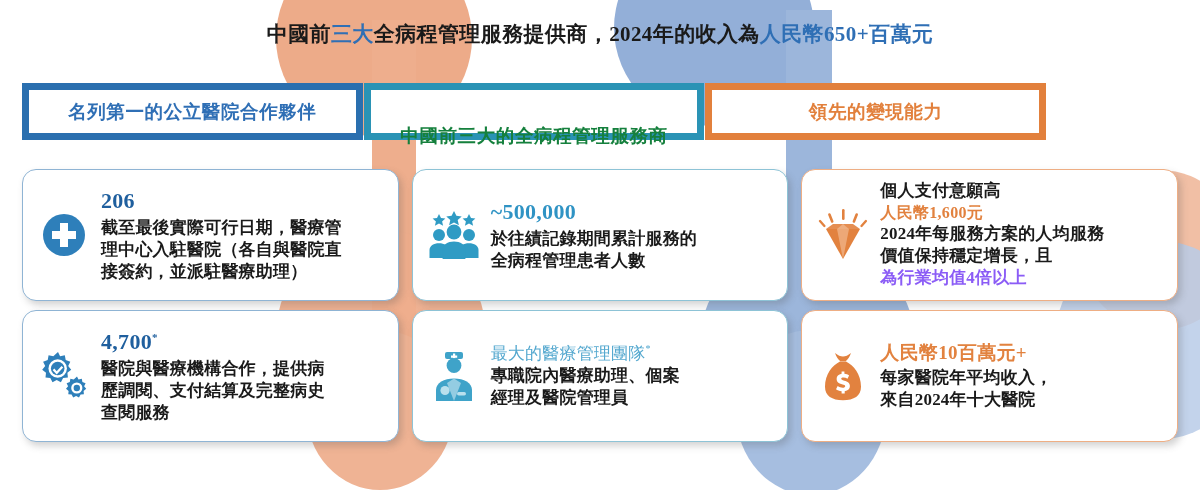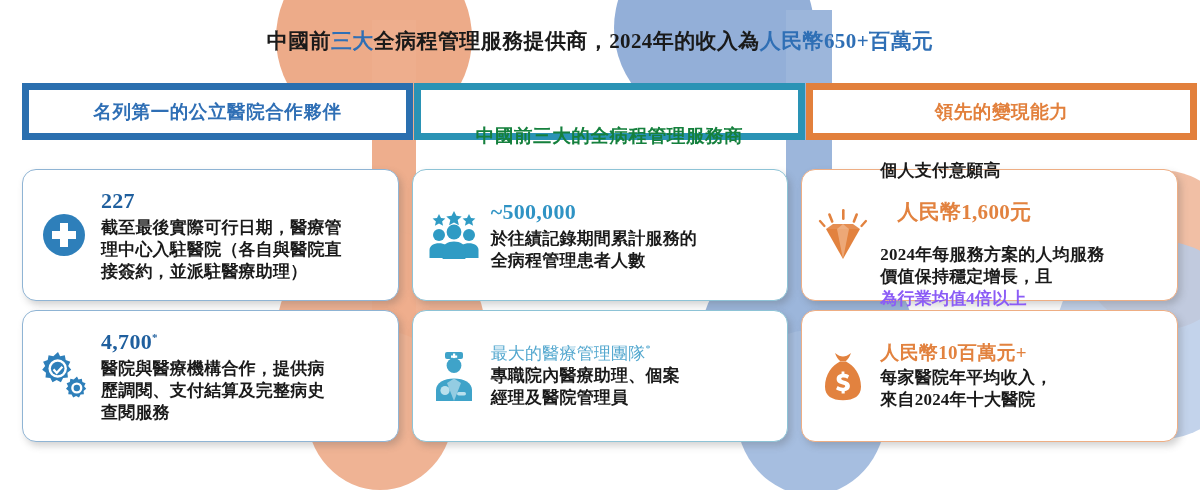--- a/index.html
+++ b/index.html
@@ -87,30 +87,29 @@
   .headline {
     position: absolute;
     left: 0; right: 0; top: 20px;
     text-align: center;
     font-size: 21px;
     font-weight: 700;
     letter-spacing: .4px;
     color: #1a1a1a;
     white-space: nowrap;
     z-index: 5;
-    margin-top: 7px;
   }
   .headline .hi-blue-strong { color: #2f6fb5; }
   .headline .hi-blue        { color: #2f6fb5; }
 
   
   .headers {
     position: absolute;
     left: 22px; top: 83px;
-    width: 1175px;
+    width: 1024px;
     display: flex;
     gap: 1px;
     z-index: 6;
   }
   .hdr {
     flex: 1 1 0;
     height: 57px;
     display: flex;
     align-items: center;
     justify-content: center;
@@ -245,21 +244,21 @@
   <div class="grid">
 
     <div class="card card--blue">
       <div class="card-icon">
         <svg width="54" height="54" viewBox="0 0 54 54" aria-hidden="true">
           <circle cx="27" cy="27" r="21" fill="#2e7fba"></circle>
           <path d="M23 15h8v8h8v8h-8v8h-8v-8h-8v-8h8z" fill="#ffffff"></path>
         </svg>
       </div>
       <div class="card-body">
-        <div class="stat stat--blue">227</div>
+        <div class="stat stat--blue">206</div>
         <div class="desc">
           <span class="desc-line">截至最後實際可行日期，醫療管</span>
           <span class="desc-line">理中心入駐醫院（各自與醫院直</span>
           <span class="desc-line">接簽約，並派駐醫療助理）</span>
         </div>
       </div>
     </div>
 
     <div class="card card--teal">
       <div class="card-icon">
@@ -298,21 +297,21 @@
             <path d="M11 22h34l-17 30z"></path>
             <path d="M11 22l7-5h20l7 5z" opacity=".9"></path>
             <path d="M28 17l-6 5 6 30 6-30z" fill="#f6c8a5" opacity=".55"></path>
           </g>
         </svg>
       </div>
       <div class="card-body">
         <div class="desc">
           <span class="desc-line">個人支付意願高</span>
         </div>
-        <div class="stat stat--orange" style="font-size:21px;margin:17px;">人民幣1,600元</div>
+        <div class="stat stat--orange" style="font-size:16px;margin:0;">人民幣1,600元</div>
         <div class="desc">
           <span class="desc-line">2024年每服務方案的人均服務</span>
           <span class="desc-line">價值保持穩定增長，且</span>
           <span class="desc-line sub-note">為行業均值4倍以上</span>
         </div>
       </div>
     </div>
 
     <div class="card card--blue">
       <div class="card-icon">

